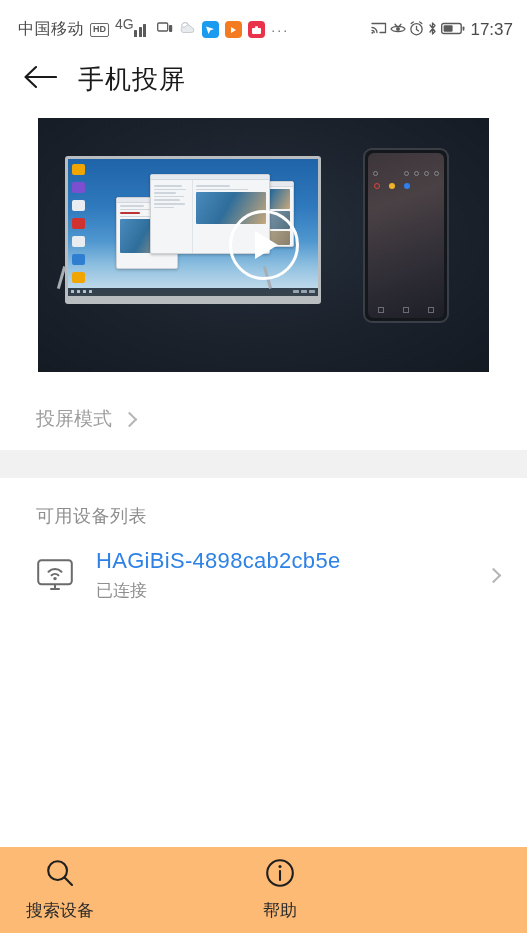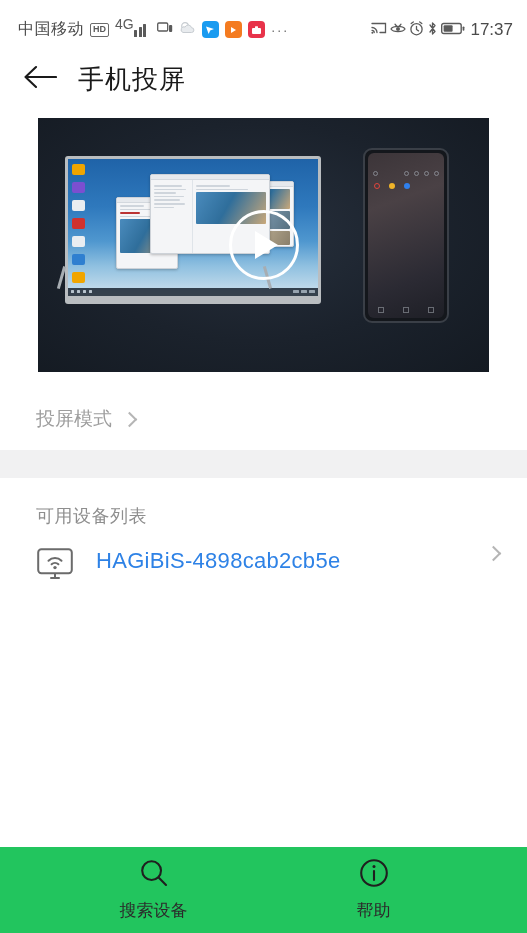--- a/index.html
+++ b/index.html
@@ -166,35 +166,35 @@
     background: #ffffff;
     box-shadow: 0 1px 3px rgba(0,0,0,.2);
   }
 
   
   .list-header {
     padding: 26px 36px 0 36px;
     font-size: 18px; color: #8e8e8e; letter-spacing: .5px;
   }
   .device-row {
-    display: flex; align-items: flex-start;
+    display: flex; align-items: center;
     padding: 20px 28px 22px 36px;
     cursor: pointer;
   }
   .dev-icon { width: 38px; flex: 0 0 38px; display: flex; align-items: center; justify-content: center; }
   .dev-text { flex: 1 1 auto; margin-left: 22px; }
   .dev-name { font-size: 22px; color: #2e82e6; letter-spacing: .3px; }
   .dev-status { font-size: 17px; color: #8e8e8e; margin-top: 5px; }
 
   
   .spacer { flex: 1 1 auto; background: #ffffff; }
   .bottombar {
     height: 86px; flex: 0 0 86px;
-    background: #22c55e;
-    display: flex; align-items: center; justify-content: center;
+    background: #fdba74;
+    display: flex; align-items: center; justify-content: flex-start;
     gap: 100px;
   }
   .bb-item {
     width: 120px;
     display: flex; flex-direction: column; align-items: center; gap: 7px;
     cursor: pointer;
   }
   .bb-label { font-size: 17px; color: #2b2b2b; }
 </style>
 </head>
@@ -405,20 +405,21 @@
         <rect x="1.2" y="1.2" width="33.6" height="24" rx="3.2" fill="none" stroke="#6b6b6b" stroke-width="2"></rect>
         <path d="M11.5 12.8a9.2 9.2 0 0 1 13 0" fill="none" stroke="#6b6b6b" stroke-width="2" stroke-linecap="round"></path>
         <path d="M14.6 16.3a5 5 0 0 1 6.8 0" fill="none" stroke="#6b6b6b" stroke-width="2" stroke-linecap="round"></path>
         <circle cx="18" cy="19.6" r="1.7" fill="#6b6b6b"></circle>
         <path d="M14 30h8" stroke="#6b6b6b" stroke-width="2" stroke-linecap="round"></path>
         <path d="M18 25.4V30" stroke="#6b6b6b" stroke-width="2"></path>
       </svg>
     </span>
     <span class="dev-text">
       <span class="dev-name" style="display:block">HAGiBiS-4898cab2cb5e</span>
+      <span class="dev-status" style="display:block">已连接</span>
     </span>
     <span class="chev"></span>
   </div>
 
   <div class="spacer"></div>
 
   <div class="bottombar">
     <div class="bb-item">
       <span>
         <svg width="30" height="30" viewBox="0 0 30 30">

